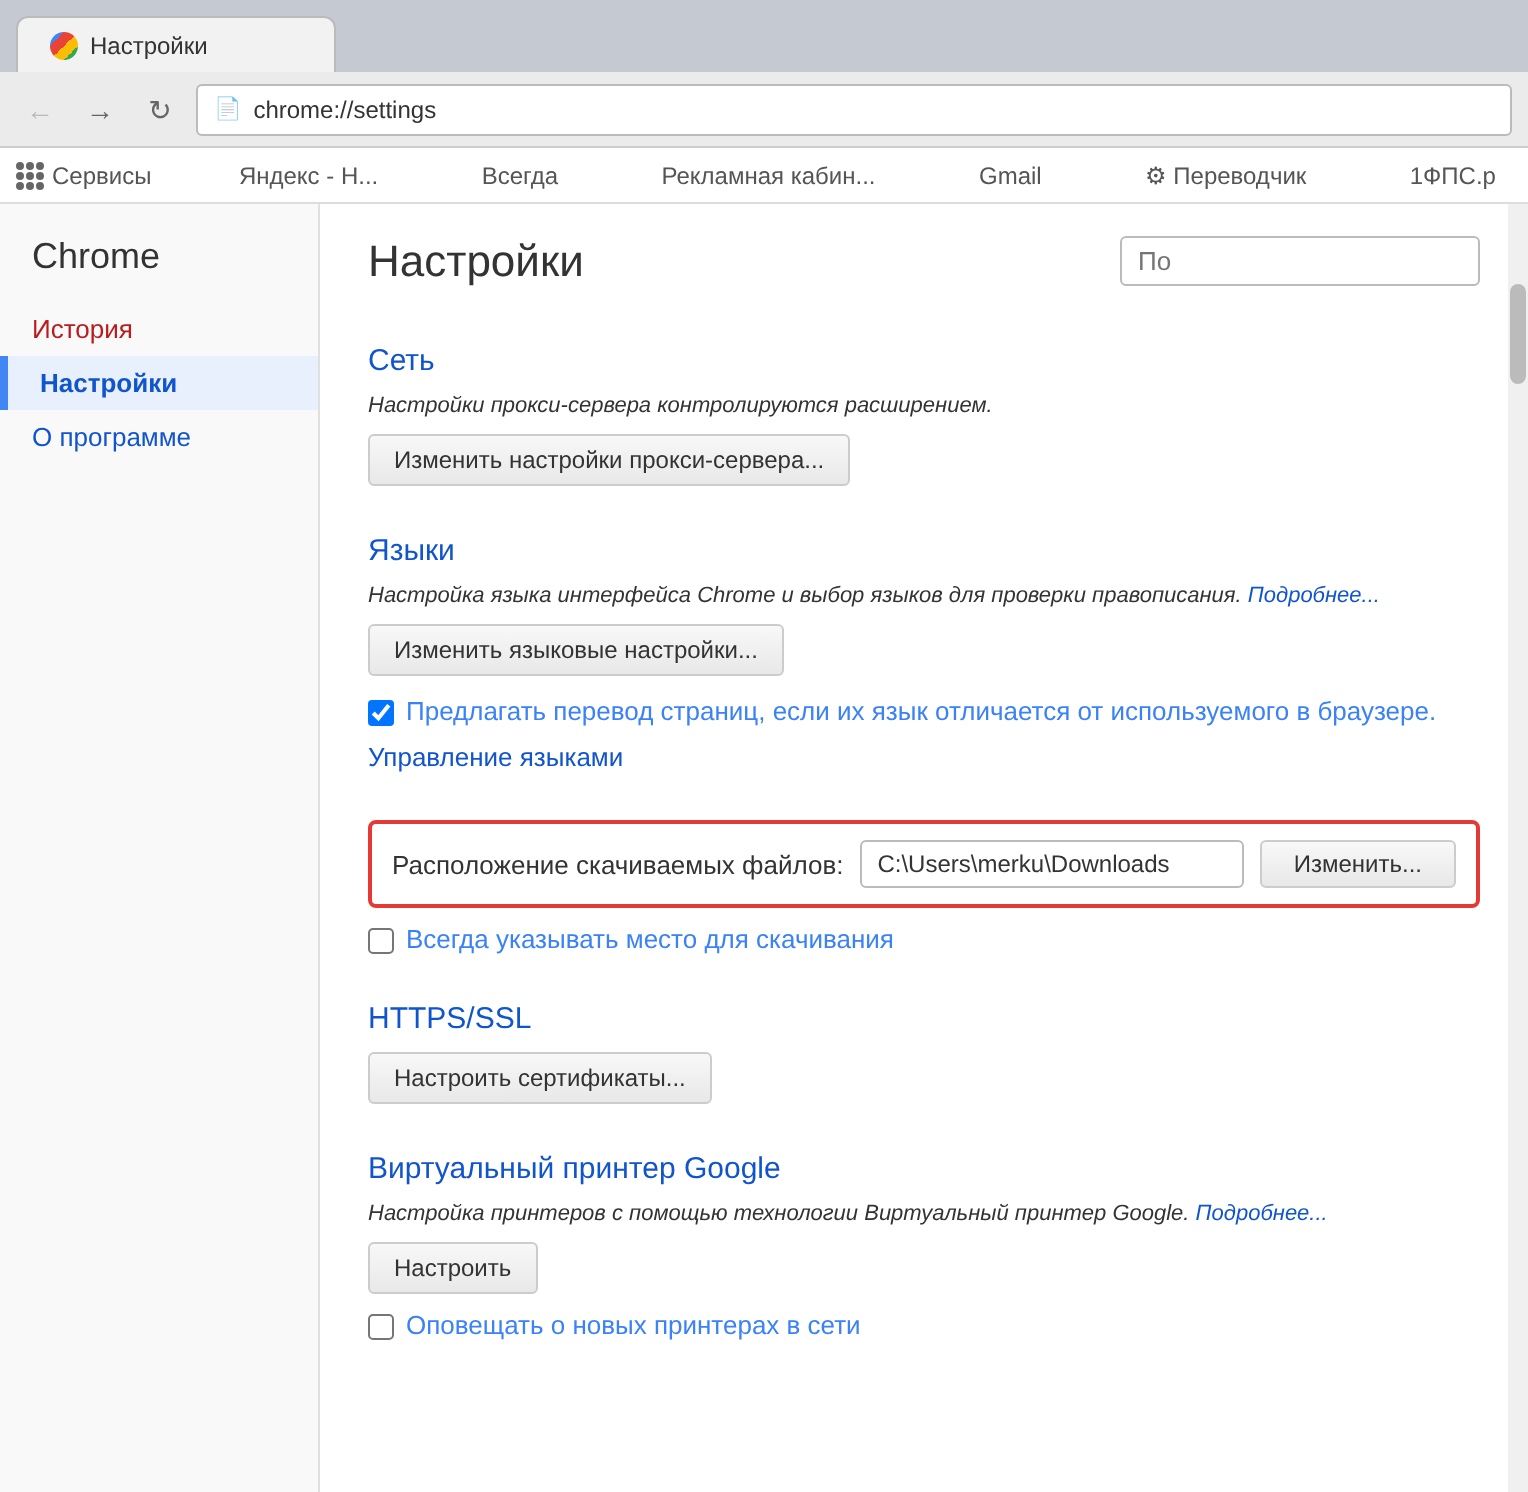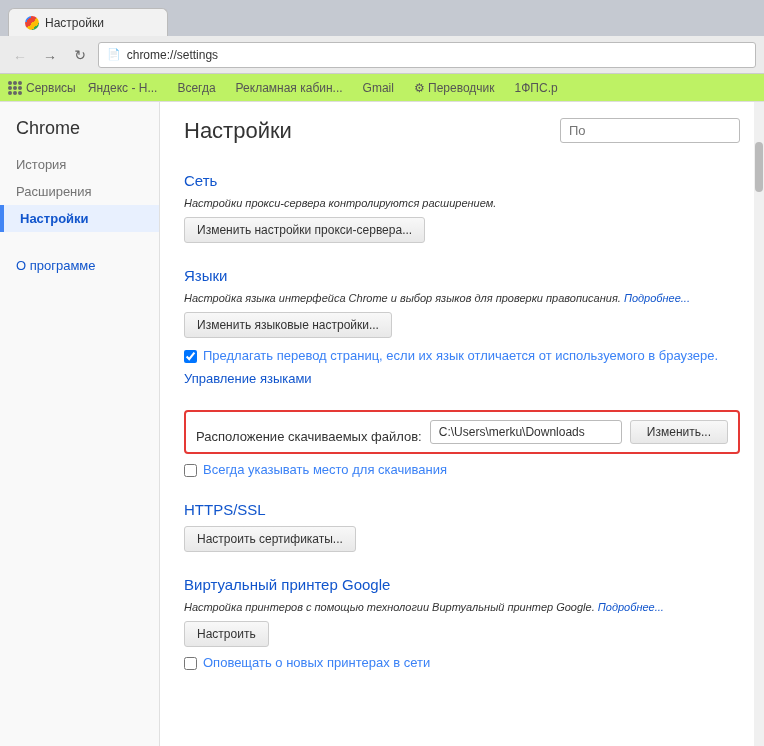--- a/index.html
+++ b/index.html
@@ -12,56 +12,56 @@
     .tab { background: #f2f2f2; border-radius: 6px 6px 0 0; padding: 6px 16px; font-size: 12px; color: #333; display: flex; align-items: center; gap: 6px; min-width: 160px; height: 28px; border: 1px solid #bbb; border-bottom: none; }
     .tab .favicon { width: 14px; height: 14px; background: linear-gradient(135deg, #4285f4 25%, #ea4335 25%, #ea4335 50%, #fbbc05 50%, #fbbc05 75%, #34a853 75%); border-radius: 50%; }
     .tab-title { font-size: 12px; color: #333; }
 
     .nav-bar { height: 38px; background: #ebebeb; display: flex; align-items: center; padding: 4px 8px; gap: 6px; border-bottom: 1px solid #ccc; }
     .nav-btn { width: 24px; height: 24px; border-radius: 50%; border: none; background: transparent; cursor: pointer; display: flex; align-items: center; justify-content: center; color: #666; font-size: 14px; }
     .nav-btn.disabled { color: #bbb; cursor: default; }
     .address-bar { flex: 1; height: 26px; border: 1px solid #bbb; border-radius: 3px; background: white; display: flex; align-items: center; padding: 0 8px; font-size: 12px; color: #333; }
     .address-icon { margin-right: 6px; color: #888; font-size: 11px; }
 
-    .bookmarks-bar { height: 28px; background: #bef264; display: flex; align-items: center; padding: 0 8px; gap: 4px; border-bottom: 1px solid #ddd; font-size: 12px; color: #555; }
+    .bookmarks-bar { height: 28px; background: #ffffff; display: flex; align-items: center; padding: 0 8px; gap: 4px; border-bottom: 1px solid #ddd; font-size: 12px; color: #555; justify-content: space-between; }
     .bookmark-item { padding: 2px 8px; border-radius: 3px; cursor: pointer; white-space: nowrap; }
     .apps-btn { display: flex; align-items: center; gap: 4px; }
     .apps-icon { display: grid; grid-template-columns: repeat(3, 4px); gap: 1px; }
     .apps-dot { width: 4px; height: 4px; background: #666; border-radius: 50%; }
 
     
     .browser-content { flex: 1; display: flex; background: white; overflow: hidden; }
 
     
     .sidebar { width: 160px; min-width: 160px; background: #f9f9f9; padding: 16px 0; border-right: 1px solid #e0e0e0; }
     .sidebar-brand { font-size: 18px; font-weight: normal; color: #333; padding: 0 16px 12px 16px; }
-    .sidebar-link { display: block; padding: 6px 16px; color: #737373; font-size: 13px; cursor: pointer; text-decoration: none; }
+    .sidebar-link { display: block; padding: 6px 16px; color: #b91c1c; font-size: 13px; cursor: pointer; text-decoration: none; }
     .sidebar-link.active { color: #1155cc; font-weight: bold; background: #e8f0fe; }
-    .sidebar-about { display: block; padding: 6px 16px; color: #1155cc; font-size: 13px; cursor: pointer; margin-top: 20px; }
+    .sidebar-about { display: block; padding: 6px 16px; color: #1155cc; font-size: 13px; cursor: pointer; }
 
     
     .settings-content { flex: 1; overflow-y: auto; padding: 0; position: relative; }
     .settings-inner { padding: 16px 24px; max-width: 700px; }
 
     .settings-title { font-size: 22px; font-weight: normal; color: #333; margin-bottom: 20px; }
 
     .section { margin-bottom: 24px; }
     .section-title { font-size: 15px; color: #1155cc; margin-bottom: 8px; font-weight: normal; }
     .section-desc { font-size: 11px; color: #333; margin-bottom: 8px; font-style: italic; }
     .section-link { color: #1155cc; cursor: pointer; text-decoration: none; }
 
     .chrome-button { background: linear-gradient(to bottom, #f8f8f8, #e8e8e8); border: 1px solid #ccc; border-radius: 3px; padding: 5px 12px; font-size: 12px; color: #333; cursor: pointer; display: inline-block; }
 
     .checkbox-row { display: flex; align-items: flex-start; gap: 6px; margin: 8px 0; }
     .checkbox-row input[type="checkbox"] { margin-top: 2px; }
     .checkbox-label { font-size: 13px; color: #3b82f6; }
 
     
     .downloads-section { border: 2px solid #e53935; border-radius: 4px; padding: 8px 10px; margin-bottom: 8px; }
-    .downloads-row { display: flex; align-items: flex-end; gap: 8px; }
+    .downloads-row { display: flex; align-items: center; gap: 8px; }
     .downloads-label { font-size: 13px; color: #333; white-space: nowrap; }
     .downloads-path { flex: 1; border: 1px solid #bbb; border-radius: 3px; padding: 4px 8px; font-size: 12px; color: #333; background: #fff; }
     .downloads-change-btn { background: linear-gradient(to bottom, #f8f8f8, #e8e8e8); border: 1px solid #ccc; border-radius: 3px; padding: 4px 16px; font-size: 12px; color: #333; cursor: pointer; white-space: nowrap; }
     .search-input { border: 1px solid #bbb; border-radius: 3px; padding: 4px 8px; font-size: 13px; width: 180px; }
   </style>
 </head>
 <body>
 
 <div class="browser-frame">
 
@@ -104,21 +104,20 @@
     <span class="bookmark-item">⚙ Переводчик</span>
     <span class="bookmark-item">1ФПС.р</span>
   </div>
 
   <div class="browser-content">
 
     <div class="sidebar">
       <div class="sidebar-brand">Chrome</div>
 
       <a class="sidebar-link">История</a>
-      <a class="sidebar-link">Расширения</a>
       <div style="position:relative;">
         <div style="position:absolute;left:0;top:0;bottom:0;width:4px;background:#4285f4;"></div>
         <a class="sidebar-link active" style="padding-left:20px;">Настройки</a>
       </div>
 
       <a class="sidebar-about">О программе</a>
     </div>
 
     <div class="settings-content" style="position:relative;">
       <div class="settings-inner">

